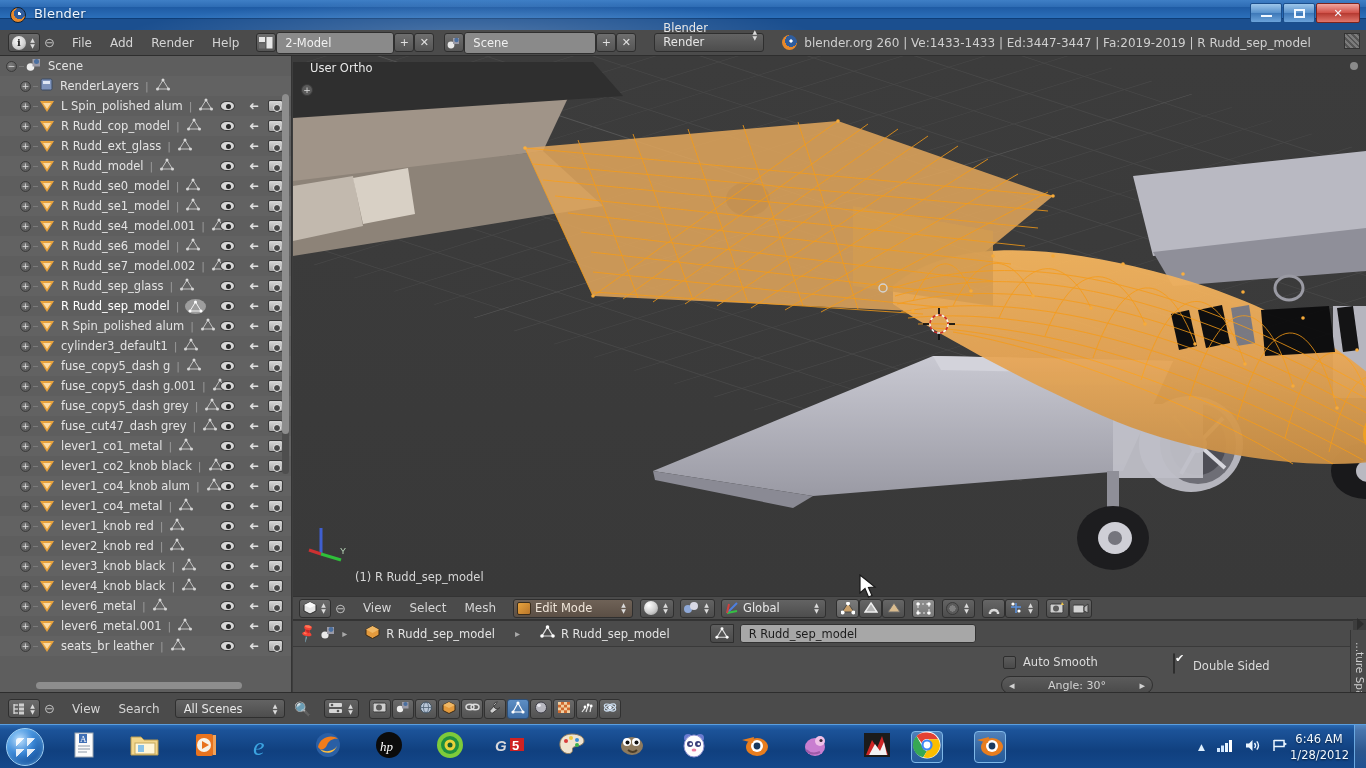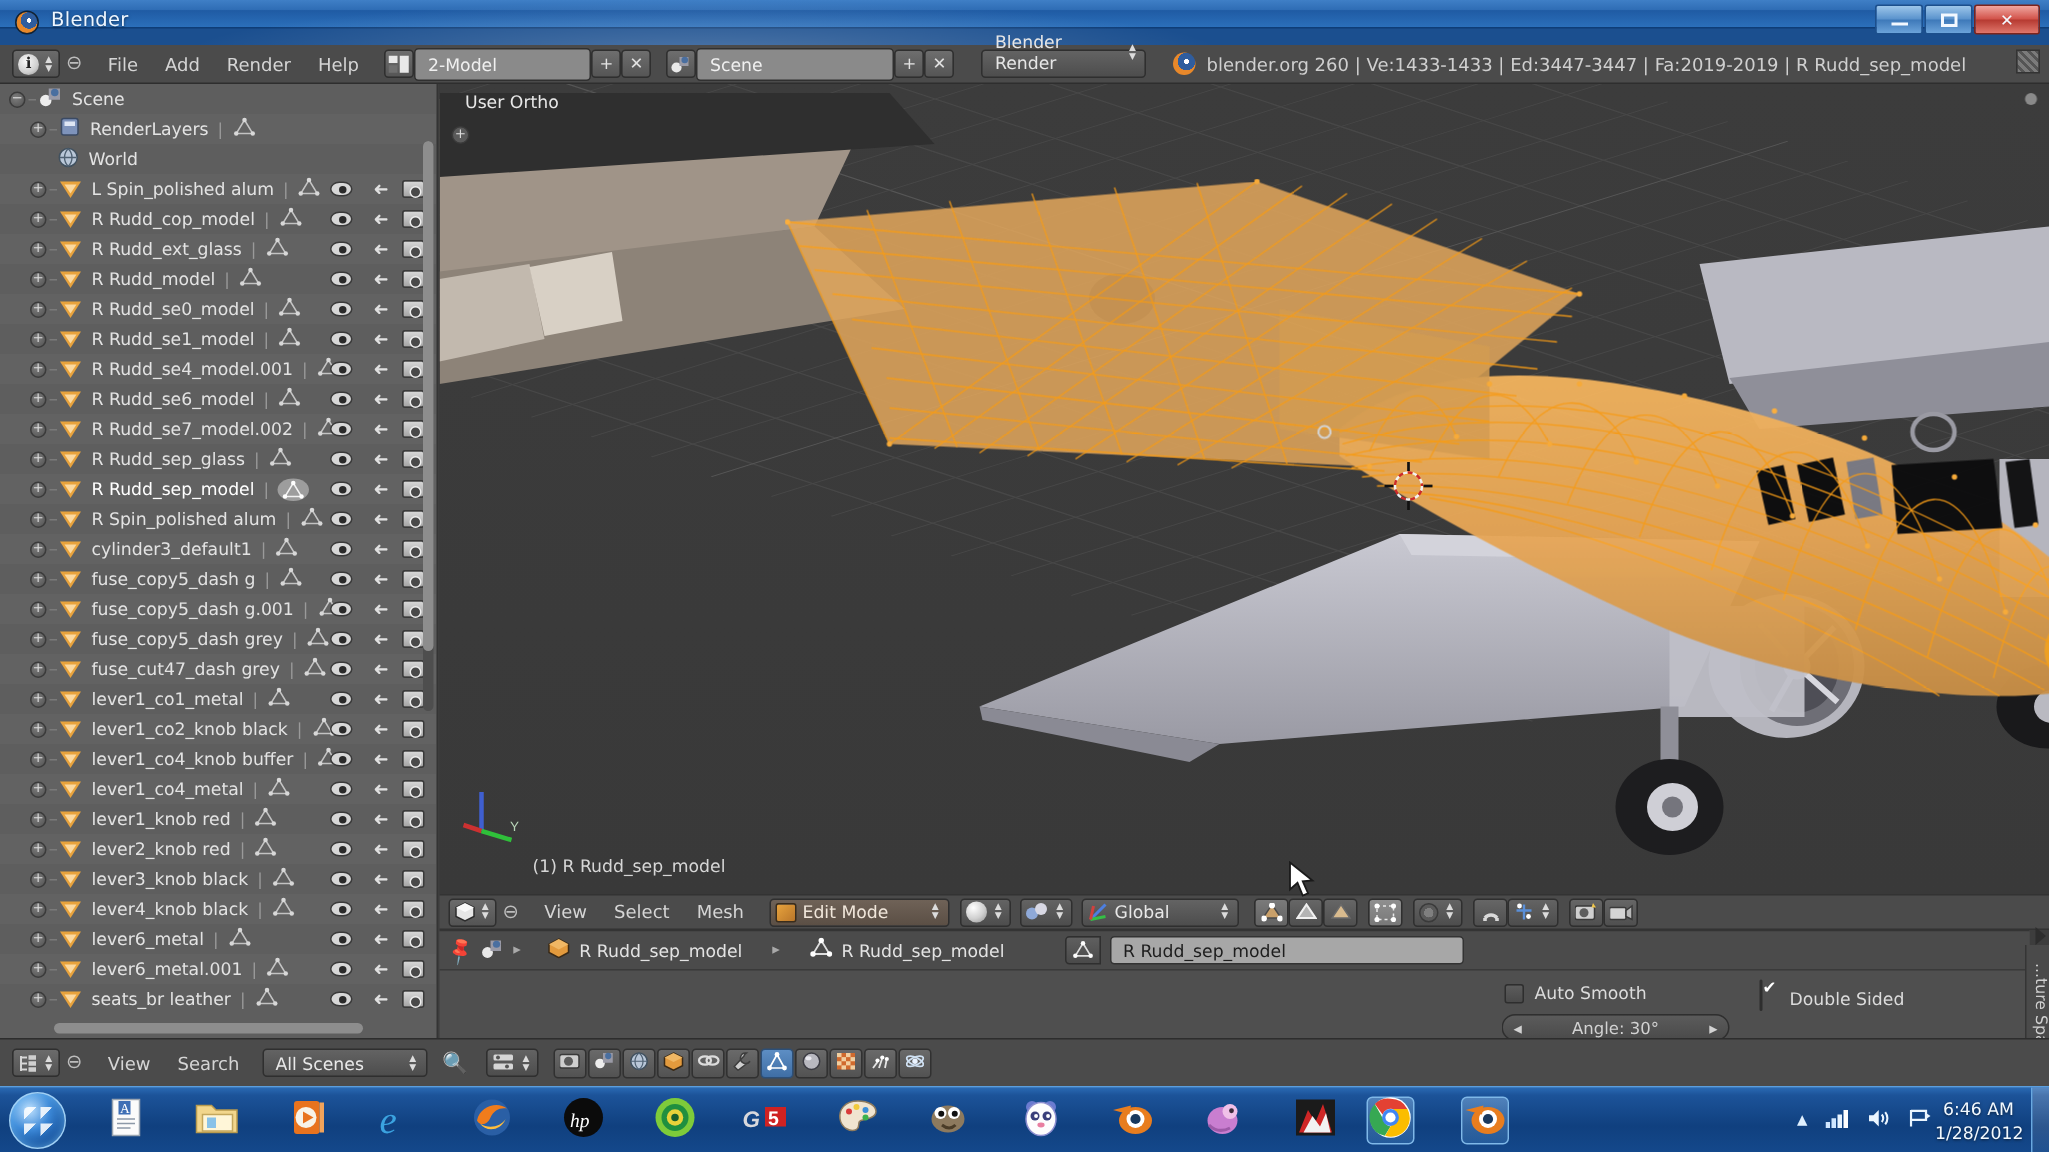--- a/index.html
+++ b/index.html
@@ -387,29 +387,20 @@
             <span class="ol-bar" style="margin:0 6px;">|</span>
             <span><svg width="16" height="13" viewBox="0 0 16 13" opacity="0.8">
                 <polygon points="8,2 13.5,11 2.5,11" fill="none" stroke="#dcdcdc" stroke-width="1"></polygon>
                 <circle cx="8" cy="2" r="1.5" fill="#f6f6f6"></circle>
                 <circle cx="2.5" cy="11" r="1.5" fill="#f6f6f6"></circle>
                 <circle cx="13.5" cy="11" r="1.5" fill="#f6f6f6"></circle>
               </svg></span>
           </div>
           <div class="ol-row">
             <span style="display:inline-block;width:20px"></span>
-            <span style="display:inline-block;width:18px"></span>
-            <span style="margin-right:6px;"><svg width="15" height="14" viewBox="0 0 15 14">
-                <circle cx="7.5" cy="7" r="6" fill="#b9c7d8" stroke="#41515f"></circle>
-                <path d="M2 7 h11 M7.5 1.2 a8 8 0 0 0 0 11.6 M7.5 1.2 a8 8 0 0 1 0 11.6" fill="none" stroke="#4f6173" stroke-width="0.9"></path>
-              </svg></span>
-            <span class="ol-name">World</span>
-          </div>
-          <div class="ol-row">
-            <span style="display:inline-block;width:20px"></span>
             <span class="plus-node">+</span>
             <span style="display:inline-block;width:5px;border-top:1px solid #7a7a7a;margin:0 2px;"></span>
             <span class="tri-down" style="margin-right:7px;"></span>
             <span class="ol-name">L Spin_polished alum</span>
             <span class="ol-bar" style="margin:0 6px;">|</span>
             <span><svg width="16" height="13" viewBox="0 0 16 13" opacity="0.8">
                 <polygon points="8,2 13.5,11 2.5,11" fill="none" stroke="#dcdcdc" stroke-width="1"></polygon>
                 <circle cx="8" cy="2" r="1.5" fill="#f6f6f6"></circle>
                 <circle cx="2.5" cy="11" r="1.5" fill="#f6f6f6"></circle>
                 <circle cx="13.5" cy="11" r="1.5" fill="#f6f6f6"></circle>
@@ -724,21 +715,21 @@
               </svg></span>
             <span style="position:absolute;right:56px;" class="eye"></span>
             <span style="position:absolute;right:32px;" class="cursor-arrow">➜</span>
             <span style="position:absolute;right:8px;" class="camico"></span>
           </div>
           <div class="ol-row">
             <span style="display:inline-block;width:20px"></span>
             <span class="plus-node">+</span>
             <span style="display:inline-block;width:5px;border-top:1px solid #7a7a7a;margin:0 2px;"></span>
             <span class="tri-down" style="margin-right:7px;"></span>
-            <span class="ol-name">lever1_co4_knob buffer</span>
+            <span class="ol-name">lever1_co4_knob alum</span>
             <span class="ol-bar" style="margin:0 6px;">|</span>
             <span><svg width="16" height="13" viewBox="0 0 16 13" opacity="0.8">
                 <polygon points="8,2 13.5,11 2.5,11" fill="none" stroke="#dcdcdc" stroke-width="1"></polygon>
                 <circle cx="8" cy="2" r="1.5" fill="#f6f6f6"></circle>
                 <circle cx="2.5" cy="11" r="1.5" fill="#f6f6f6"></circle>
                 <circle cx="13.5" cy="11" r="1.5" fill="#f6f6f6"></circle>
               </svg></span>
             <span style="position:absolute;right:56px;" class="eye"></span>
             <span style="position:absolute;right:32px;" class="cursor-arrow">➜</span>
             <span style="position:absolute;right:8px;" class="camico"></span>

